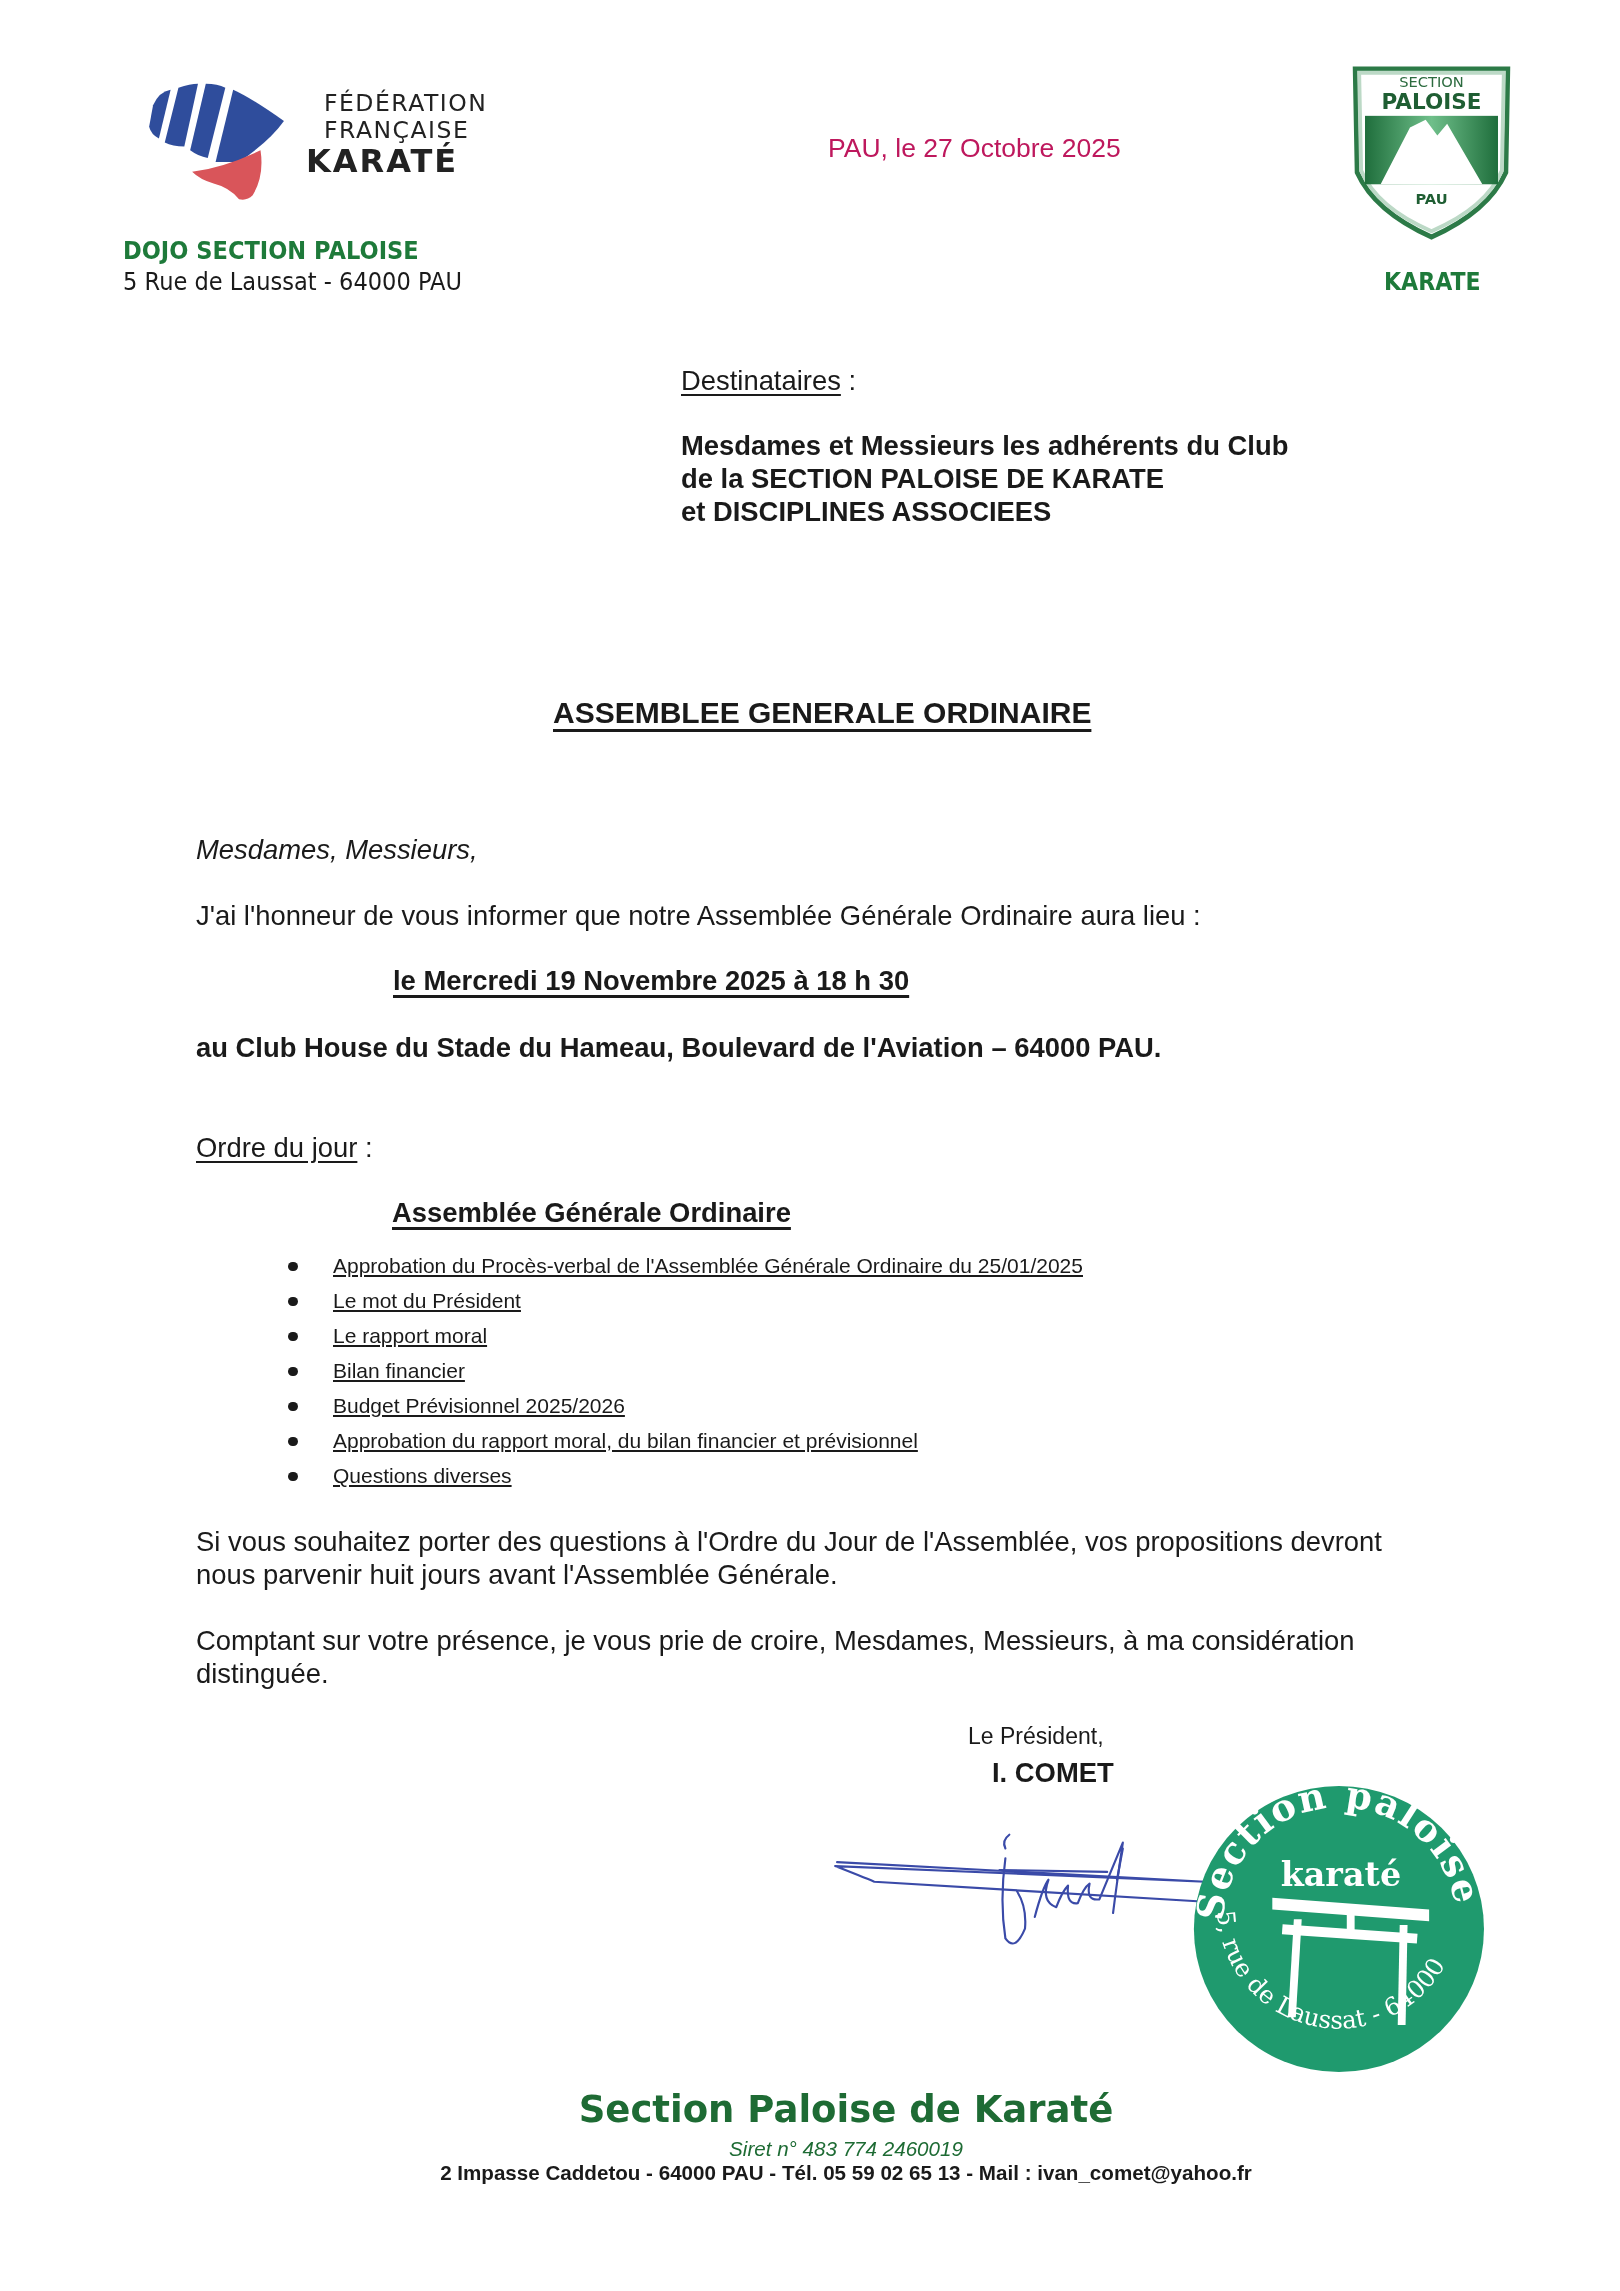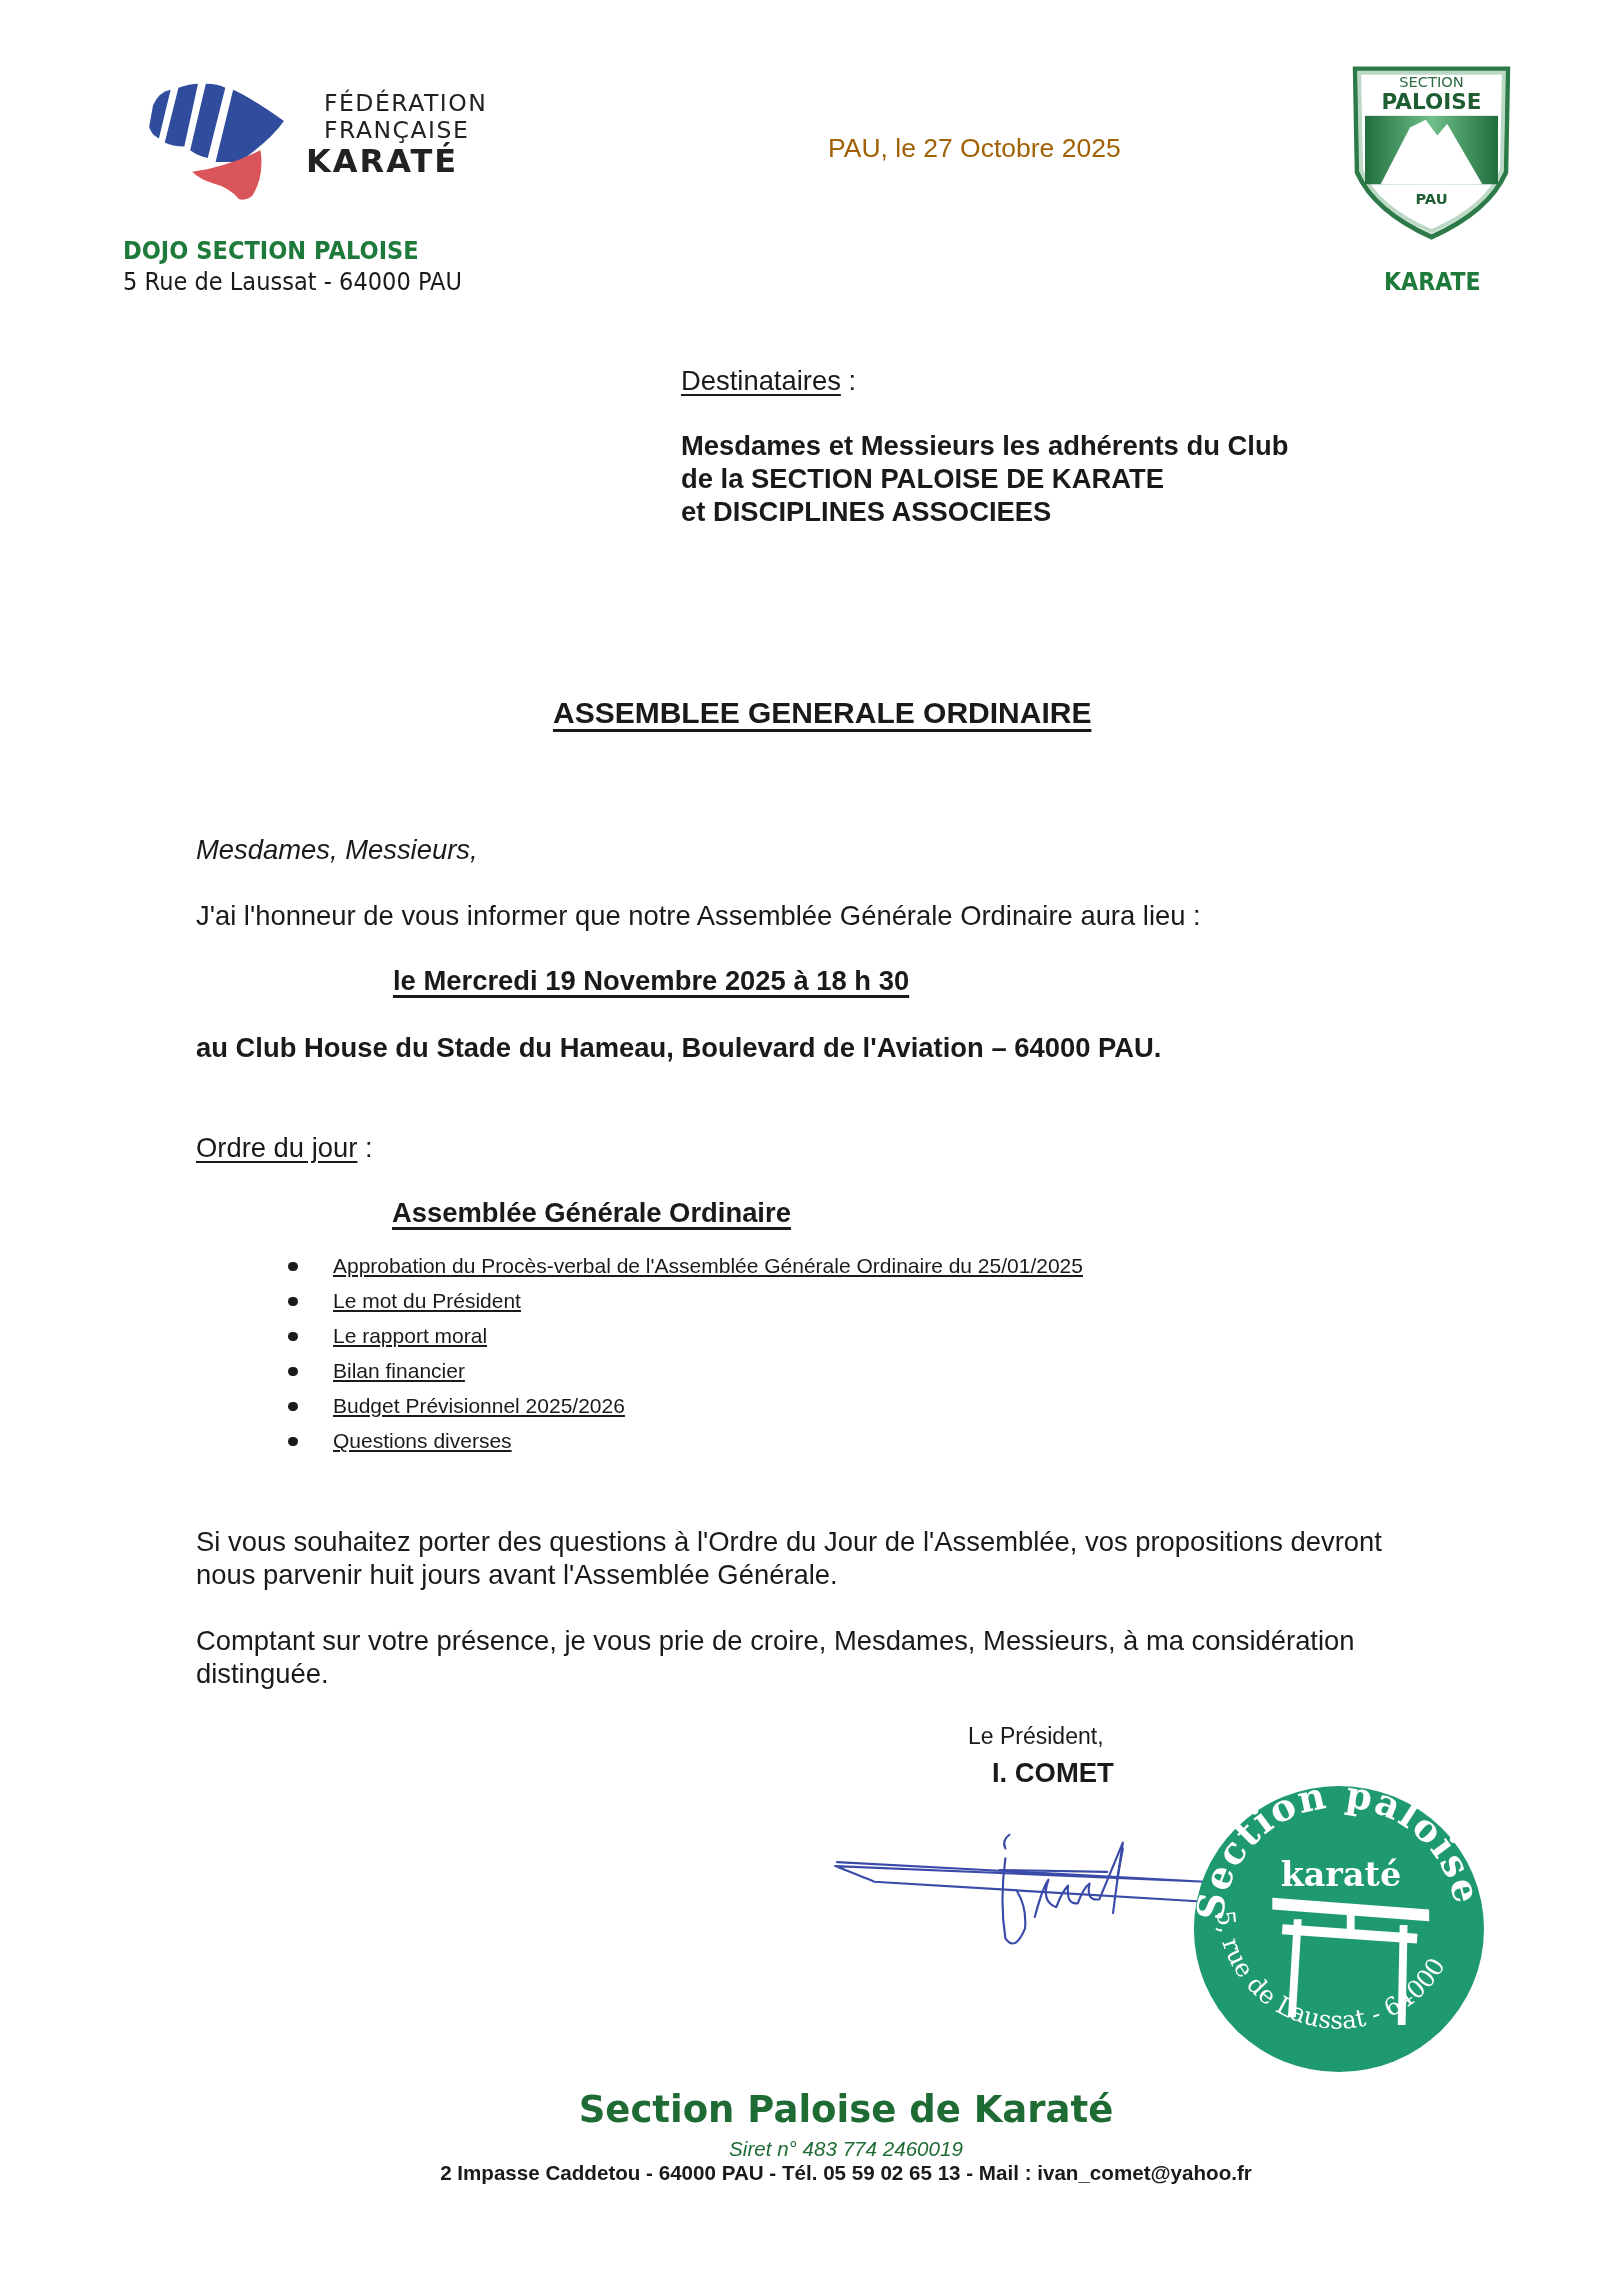--- a/index.html
+++ b/index.html
@@ -10,21 +10,21 @@
   
   .ffk-logo { left: 145px; top: 78px; width: 147px; height: 127px; }
   .ffk-text { left: 306px; top: 92px; line-height: 1; }
   .ffk-text .l1, .ffk-text .l2 { font-family: "DejaVu Sans", sans-serif; font-size: 23.5px; letter-spacing: 1.5px; color: #222; margin-left: 18px; }
   .ffk-text .l2 { margin-top: 3.9px; }
   .ffk-text .l3 { font-family: "DejaVu Sans", sans-serif; font-weight: bold; font-size: 32px; letter-spacing: 2px; color: #222; margin-top: 2px; }
   .dojo-name { left: 123px; top: 236px; font-family: "DejaVu Sans", sans-serif; font-weight: bold; font-size: 24.5px; color: #1e7a3a; letter-spacing: 0px; transform: scaleX(0.92); transform-origin: left; }
   .dojo-addr { left: 123px; top: 267px; font-family: "DejaVu Sans", sans-serif; font-size: 24.5px; color: #1a1a1a; transform: scaleX(0.92); transform-origin: left; }
 
   
-  .date { left: 828px; top: 133px; font-size: 26.5px; color: #a16207; text-align: center; }
+  .date { left: 828px; top: 133px; font-size: 26.5px; color: #be185d; text-align: center; }
 
   
   .sp-shield { left: 1351px; top: 65px; width: 161px; height: 176px; }
   .sp-karate { left: 1384px; top: 267px; font-family: "DejaVu Sans", sans-serif; font-weight: bold; font-size: 24.5px; color: #1e7a3a; transform: scaleX(0.9); transform-origin: left; }
 
   
   .dest-label { left: 681px; top: 365px; font-size: 27.4px; }
   .dest-label u { text-decoration: underline; text-underline-offset: 3.9px; }
   .dest-body { left: 681px; top: 429px; font-size: 27.4px; font-weight: bold; line-height: 33px; }
 
@@ -119,20 +119,21 @@
 
 <div class="abs p p-odj"><u>Ordre du jour</u><span> :</span></div>
 <div class="abs p-ago">Assemblée Générale Ordinaire</div>
 
 <ul class="abs agenda">
   <li><span class="bullet"></span><span>Approbation du Procès-verbal de l'Assemblée Générale Ordinaire du 25/01/2025</span></li>
   <li><span class="bullet"></span><span>Le mot du Président</span></li>
   <li><span class="bullet"></span><span>Le rapport moral</span></li>
   <li><span class="bullet"></span><span>Bilan financier</span></li>
   <li><span class="bullet"></span><span>Budget Prévisionnel 2025/2026</span></li>
+  <li><span class="bullet"></span><span>Approbation du rapport moral, du bilan financier et prévisionnel</span></li>
   <li><span class="bullet"></span><span>Questions diverses</span></li>
 </ul>
 
 <div class="abs p p-questions">
   <div>Si vous souhaitez porter des questions à l'Ordre du Jour de l'Assemblée, vos propositions devront</div>
   <div>nous parvenir huit jours avant l'Assemblée Générale.</div>
 </div>
 <div class="abs p p-closing">
   <div>Comptant sur votre présence, je vous prie de croire, Mesdames, Messieurs, à ma considération</div>
   <div>distinguée.</div>

